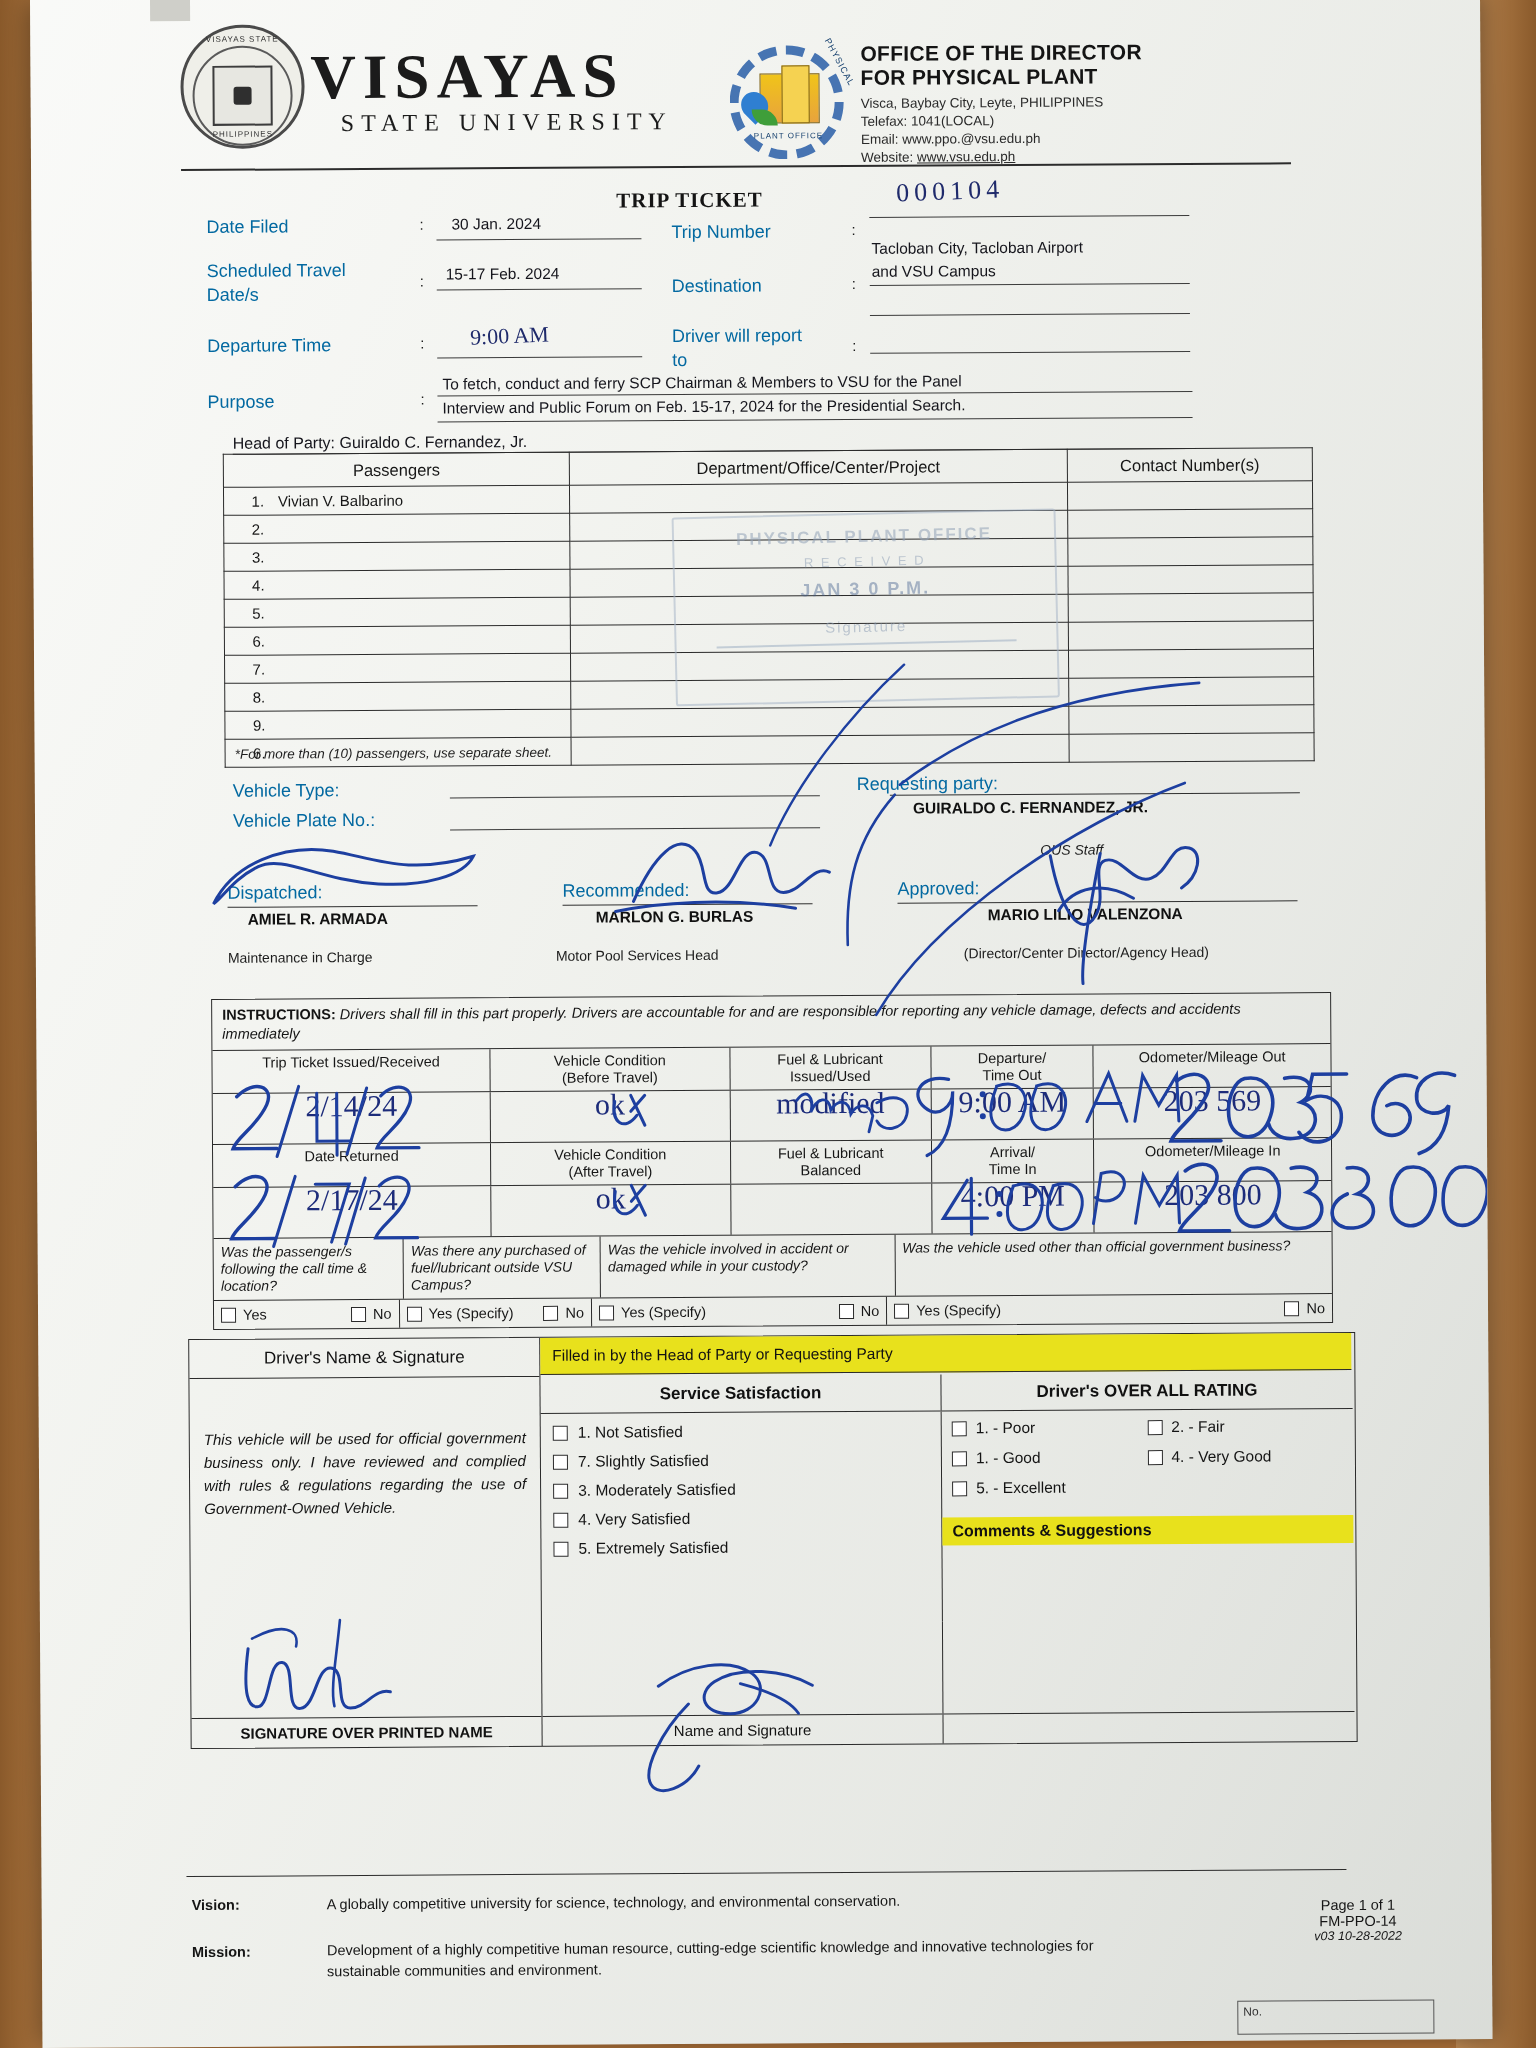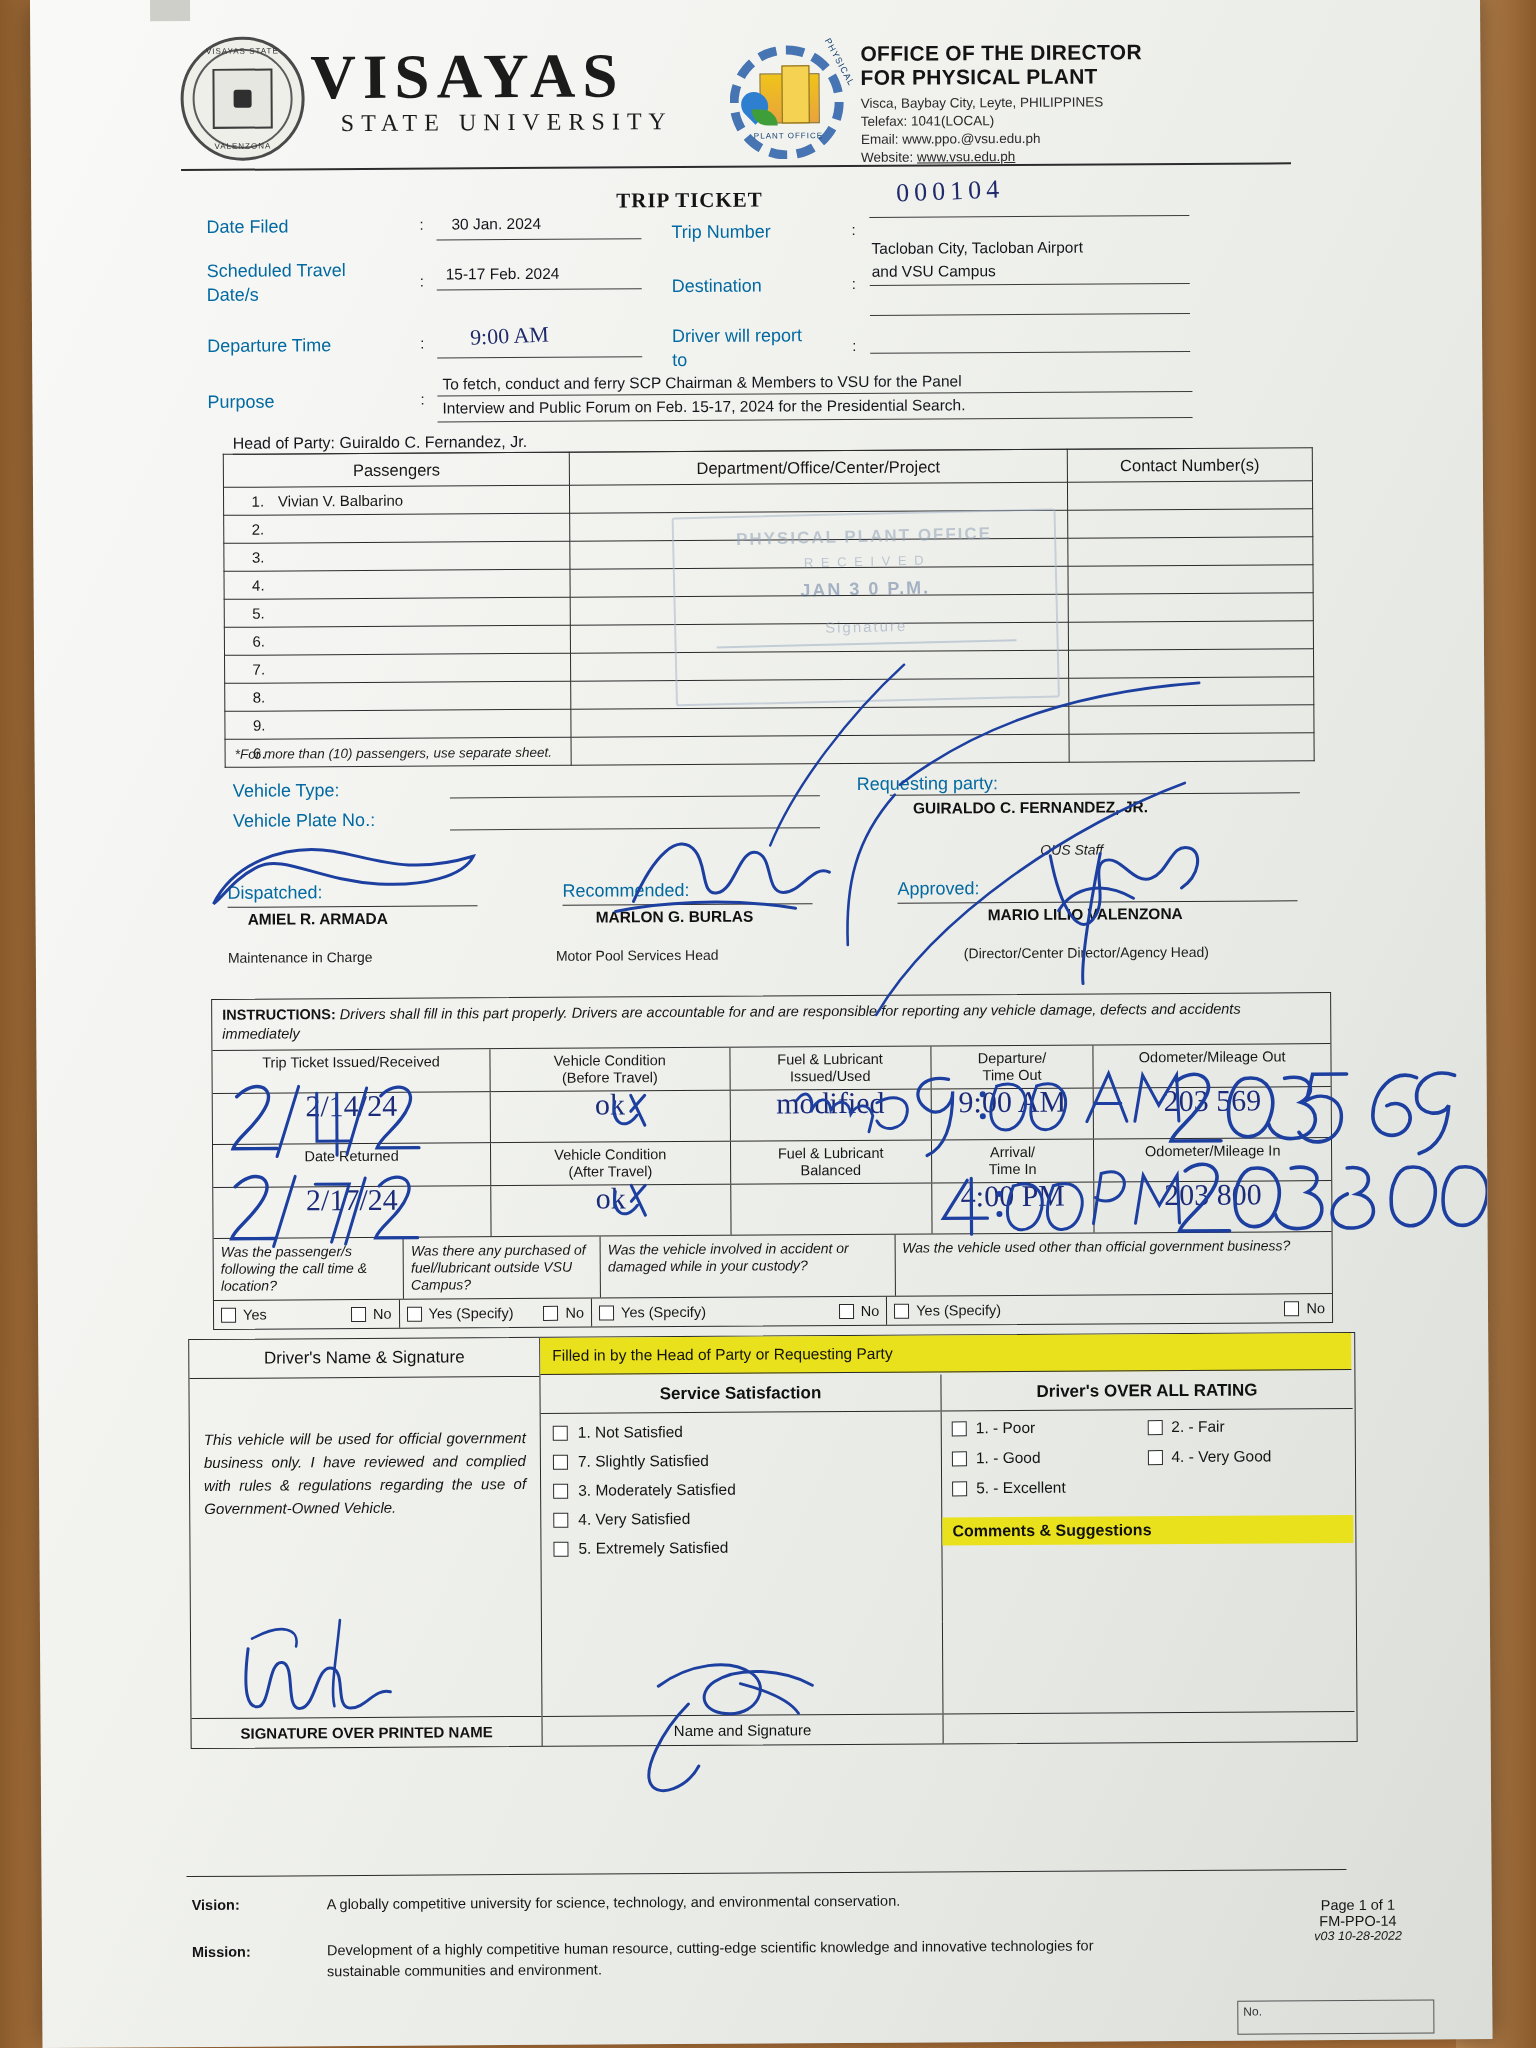--- a/index.html
+++ b/index.html
@@ -29,22 +29,22 @@
     background:linear-gradient(115deg,rgba(255,255,255,.55) 0%,rgba(236,238,234,.2) 35%,rgba(210,213,208,.35) 70%,rgba(180,185,180,.4) 100%);
     pointer-events:none;
   }
   .paper-shadow-tl{position:absolute;left:120px;top:-8px;width:40px;height:30px;background:#cfcfc9;}
 
   .content{position:absolute;left:0;top:0;width:1450px;height:2048px;}
 
   
   .header{position:absolute;left:150px;top:22px;width:1100px;height:140px;}
   .seal{
-    position:absolute;left:0;top:16px;width:118px;height:118px;border-radius:50%;
-    border:3px solid #4a4a4a;display:flex;align-items:center;justify-content:center;
+    position:absolute;left:0;top:4px;width:118px;height:118px;border-radius:50%;
+    border:3px solid #4a4a4a;display:flex;align-items:flex-end;justify-content:center;
     background:#efefe9;
   }
   .seal .ring{width:96px;height:96px;border-radius:50%;border:2px solid #5a5a5a;display:flex;align-items:center;justify-content:center;}
   .seal .inner{width:56px;height:56px;border:2px solid #3d3d3d;background:#e7e7e1;display:flex;align-items:center;justify-content:center;}
   .seal .dot{width:18px;height:18px;background:#2f2f2f;border-radius:3px;}
   .seal .txt-top{position:absolute;top:7px;left:0;width:118px;text-align:center;font-size:8px;letter-spacing:1px;color:#333;}
   .seal .txt-bot{position:absolute;bottom:7px;left:0;width:118px;text-align:center;font-size:8px;letter-spacing:1px;color:#333;}
 
   .brand{position:absolute;left:130px;top:26px;}
   .brand .v1{font-family:"Liberation Serif", serif;font-size:63px;font-weight:bold;letter-spacing:7px;color:#1b1b1b;line-height:62px;}
@@ -162,21 +162,21 @@
  <div class="content">
 
   <div class="header">
     <div class="seal">
       <div class="txt-top">VISAYAS STATE</div>
       <div class="ring">
             <div class="inner">
               <div class="dot"></div>
             </div>
           </div>
-      <div class="txt-bot">VALENZONA</div>
+      <div class="txt-bot">PHILIPPINES</div>
     </div>
     <div class="brand">
       <div class="v1">VISAYAS</div>
       <div class="v2">STATE UNIVERSITY</div>
     </div>
     <div class="logo2">
       <div class="gear"></div>
       <div class="bldg"></div>
       <div class="bldg2"></div>
       <div class="drop"></div>

